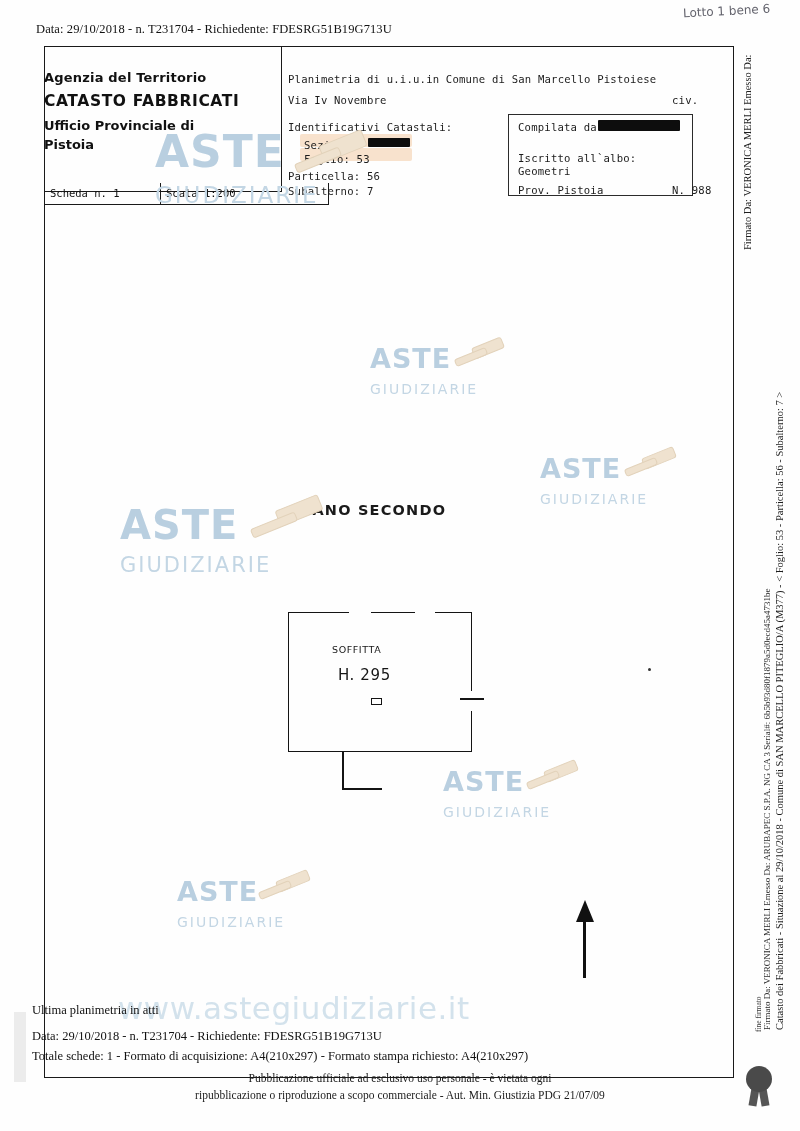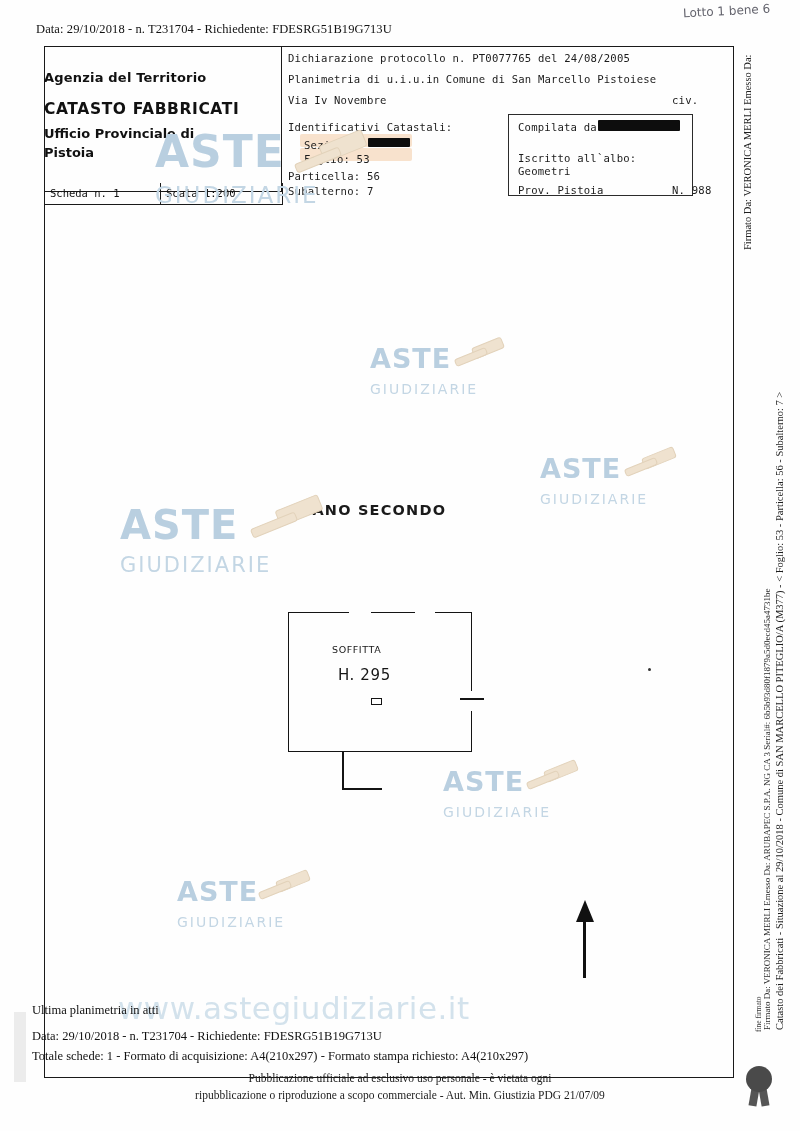--- a/index.html
+++ b/index.html
@@ -65,41 +65,41 @@
     box-sizing: border-box;
     font-family: "DejaVu Sans", sans-serif;
   }
   .agenzia-box .l1 {
     margin-top: 24px;
     font-size: 13px;
     font-weight: bold;
     letter-spacing: .2px;
   }
   .agenzia-box .l2 {
-    margin-top: 15px;
+    margin-top: 7px;
     font-size: 15.5px;
     font-weight: bold;
     letter-spacing: .6px;
   }
   .agenzia-box .l3 {
     margin-top: 8px;
     font-size: 13px;
     font-weight: bold;
   }
   .agenzia-box .l4 {
     margin-top: 4px;
     font-size: 13px;
     font-weight: bold;
   }
   
   .scheda-strip {
     position: absolute;
     left: 44px;
     top: 183px;
-    width: 239px;
+    width: 285px;
     height: 22px;
     border-bottom: 1.2px solid #1a1a1a;
     border-right: 1.2px solid #1a1a1a;
     box-sizing: border-box;
     font-family: "DejaVu Sans Mono", monospace;
     font-size: 10.5px;
   }
   .scheda-strip .sn {
     position: absolute;
     left: 6px;
@@ -474,21 +474,20 @@
 
   <div class="scheda-strip">
     <div class="sn">Scheda n. 1</div>
     <div class="vdiv"></div>
     <div class="sc">Scala 1:200</div>
   </div>
 
   <div class="hl hl-1"></div>
   <div class="hl hl-2"></div>
 
-  <div class="typed t-dich">Dichiarazione protocollo n. PT0077765 del 24/08/2005</div>
   <div class="typed t-plan">Planimetria di u.i.u.in Comune di San Marcello Pistoiese</div>
   <div class="typed t-via">Via Iv Novembre</div>
   <div class="typed t-civ">civ.</div>
   <div class="typed t-ident">Identificativi Catastali:</div>
   <div class="typed t-sez">Sezione:</div>
   <div class="typed t-fog">Foglio: 53</div>
   <div class="typed t-part">Particella: 56</div>
   <div class="typed t-sub">Subalterno: 7</div>
 
   <div class="box-comp"></div>

